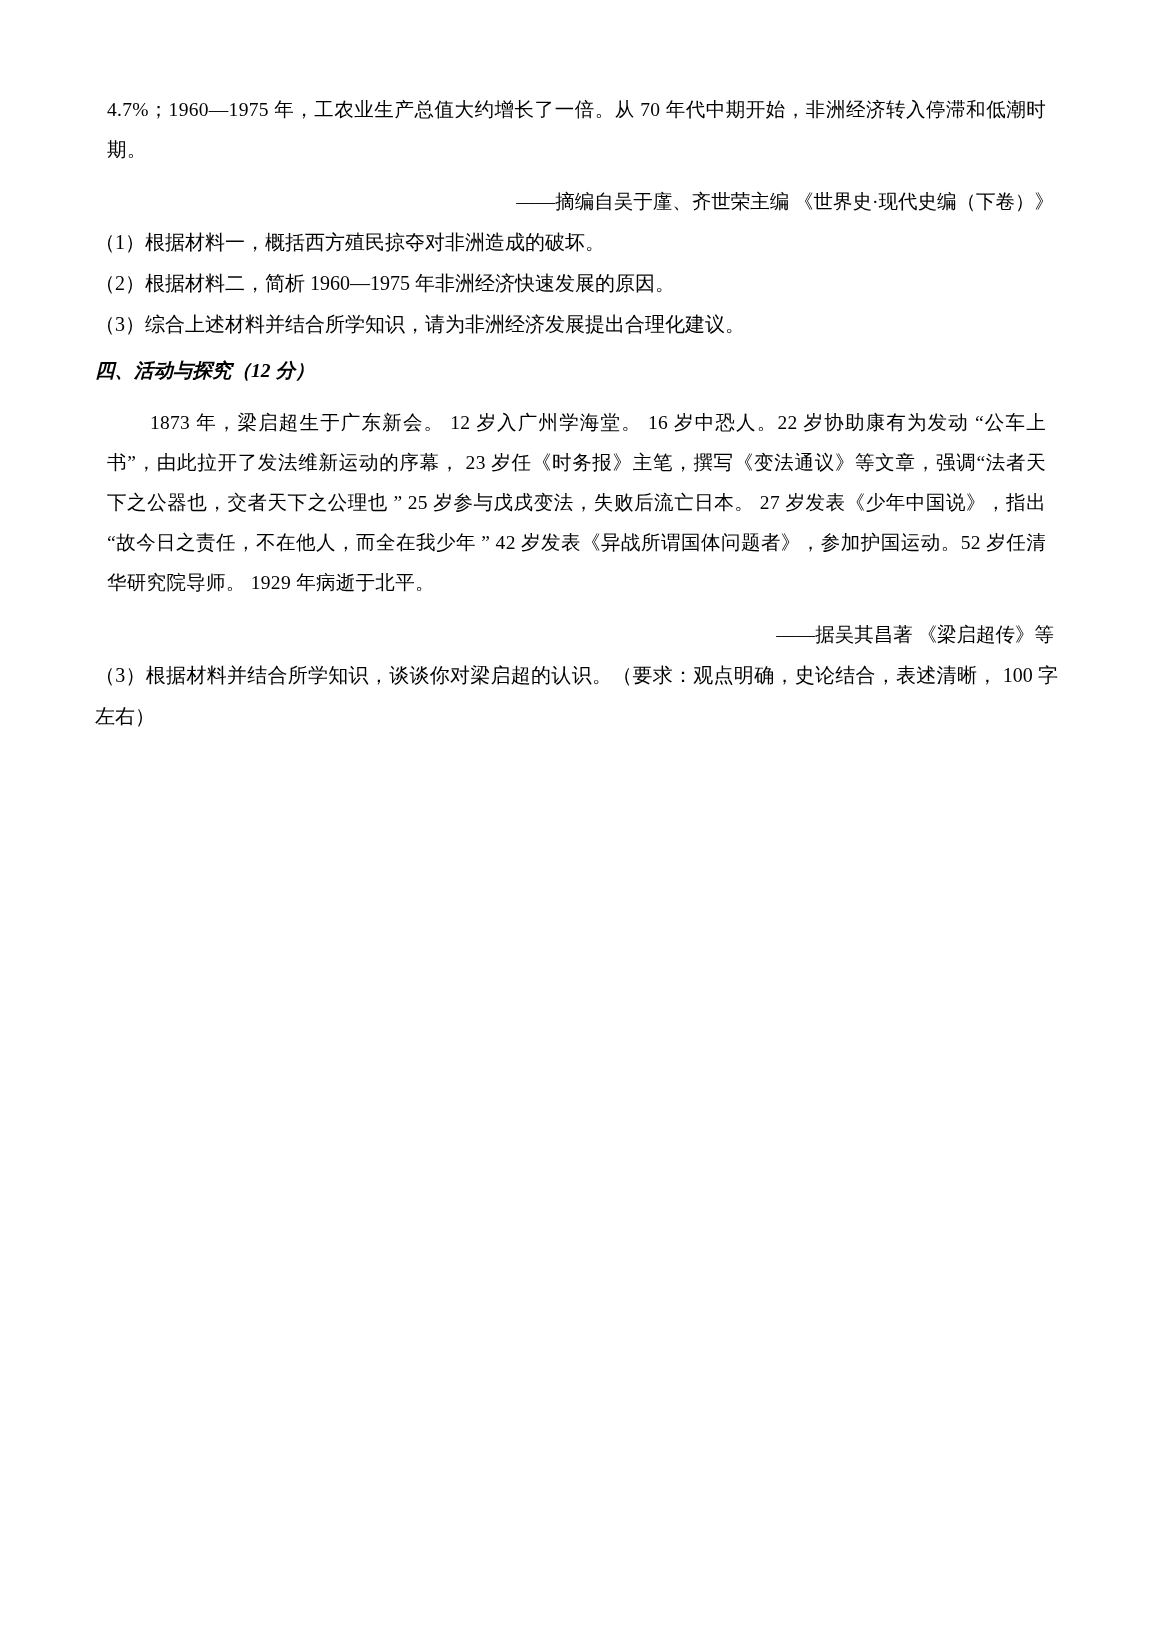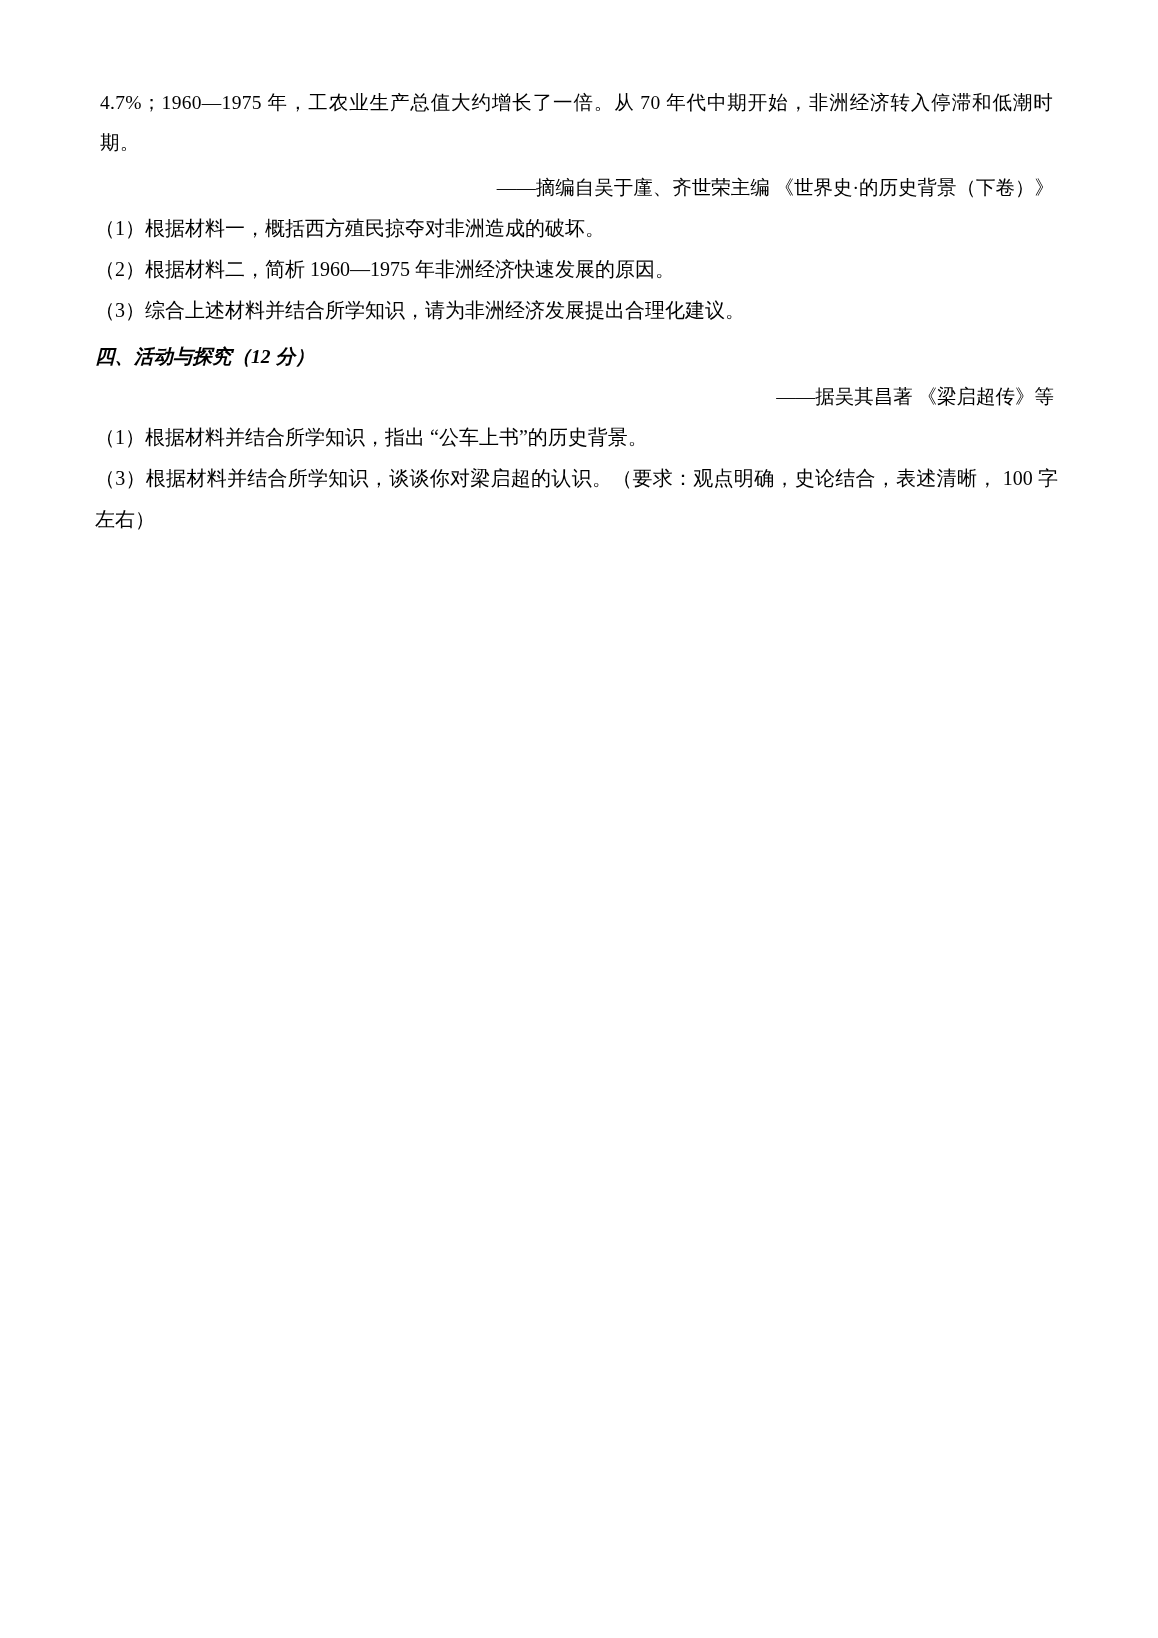--- a/index.html
+++ b/index.html
@@ -18,21 +18,21 @@
     margin: 0 auto;
     background: #ffffff;
     box-sizing: border-box;
     padding: 78px 100px 40px 95px;
   }
   .para {
     font-size: 19.5px;
     line-height: 2.05;
     text-align: justify;
     letter-spacing: 0.3px;
-    margin: 5px;
+    margin: 12px;
   }
   .para-cont {
     text-indent: 0;
   }
   .indent1 {
     text-indent: 2.2em;
   }
   .source-line {
     font-size: 19.5px;
     line-height: 2.05;
@@ -66,33 +66,33 @@
     padding-left: 48px;
   }
 </style>
 </head>
 <body>
 
 <div class="page">
 
   <p class="para para-cont">4.7%；1960—1975 年，工农业生产总值大约增长了一倍。从 70 年代中期开始，非洲经济转入停滞和低潮时期。</p>
 
-  <p class="source-line">——摘编自吴于廑、齐世荣主编 《世界史·的历史背景（下卷）》</p>
+  <p class="source-line">——摘编自吴于廑、齐世荣主编 《世界史·现代史编（下卷）》</p>
 
   <p class="q-line">（1）根据材料一，概括西方殖民掠夺对非洲造成的破坏。</p>
 
   <p class="q-line">（2）根据材料二，简析 1960—1975 年非洲经济快速发展的原因。</p>
 
   <p class="q-line">（3）综合上述材料并结合所学知识，请为非洲经济发展提出合理化建议。</p>
 
   <p class="section-head">四、活动与探究（12 分）</p>
 
 
 
+  <p class="para indent1">1873 年，梁启超生于广东新会。 12 岁入广州学海堂。 16 岁中恐人。22 岁协助康有为发动 “公车上书”，由此拉开了发法维新运动的序幕， 23 岁任《时务报》主笔，撰写《变法通议》等文章，强调“法者天下之公器也，交者天下之公理也 ” 25 岁参与戊戌变法，失败后流亡日本。 27 岁发表《少年中国说》，指出 “故今日之责任，不在他人，而全在我少年 ” 42 岁发表《异战所谓国体问题者》，参加护国运动。52 岁任清华研究院导师。 1929 年病逝于北平。</p>
 
   <p class="source-line">——据吴其昌著 《梁启超传》等</p>
 
-  <p class="q-line">（1）根据材料并结合所学知识，指出 “公车上书”的历史背景。</p>
 
 
   <p class="q-line">（3）根据材料并结合所学知识，谈谈你对梁启超的认识。（要求：观点明确，史论结合，表述清晰， 100 字左右）</p>
 
 </div>
 
 </body></html>

